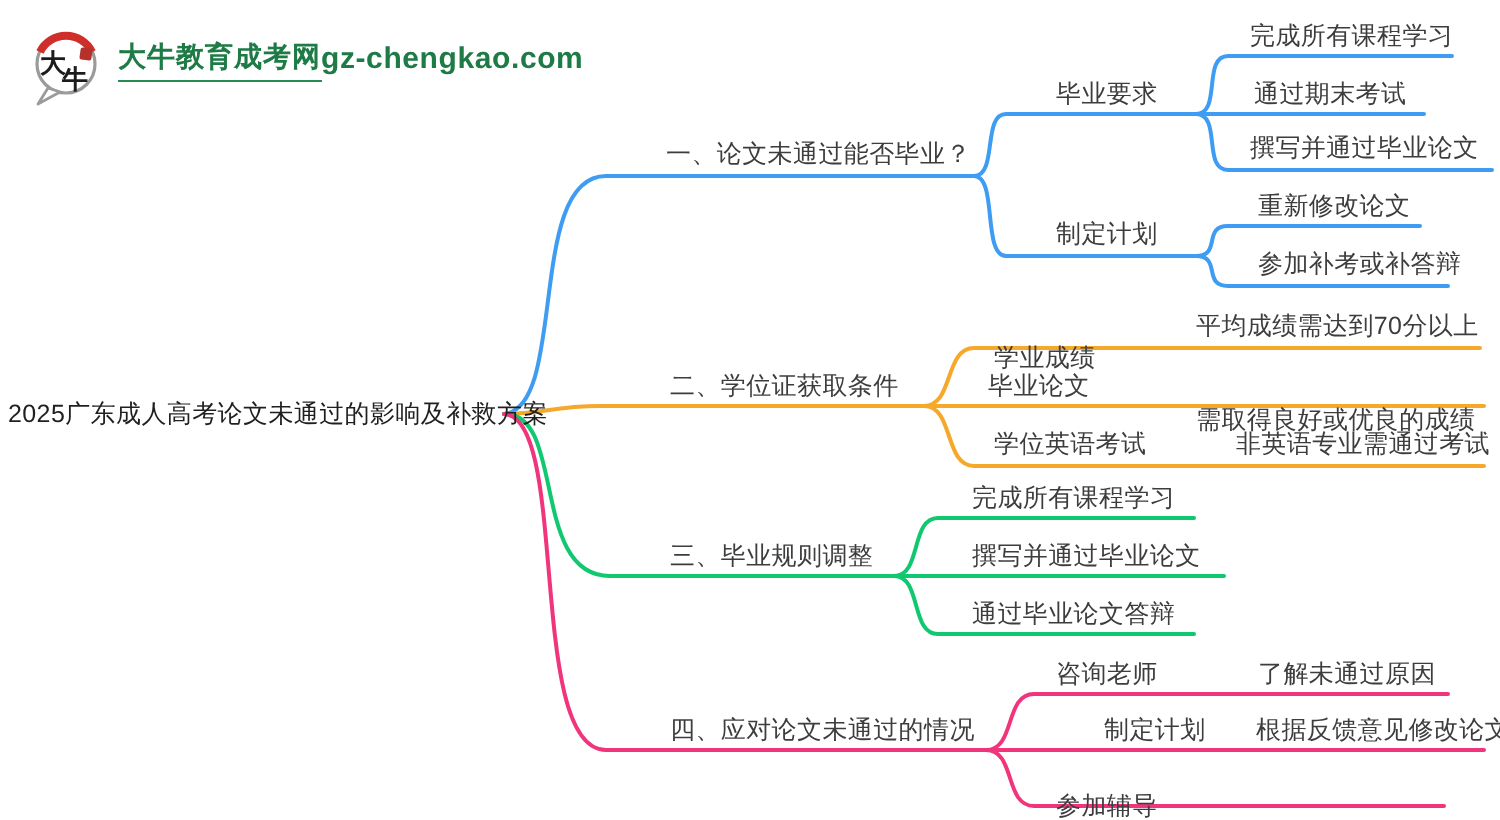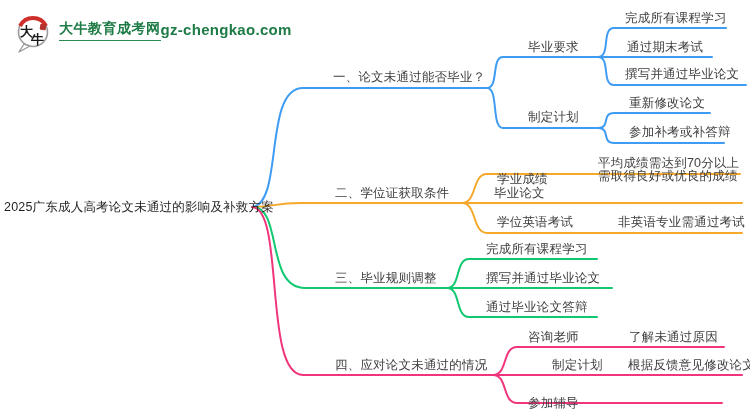--- a/index.html
+++ b/index.html
@@ -82,21 +82,21 @@
   <div class="node" style="left:627px;top:39px;">通过期末考试</div>
   <div class="node" style="left:625px;top:66px;">撰写并通过毕业论文</div>
   <div class="node" style="left:528px;top:109px;">制定计划</div>
   <div class="node" style="left:629px;top:95px;">重新修改论文</div>
   <div class="node" style="left:629px;top:124px;">参加补考或补答辩</div>
 
   <div class="node" style="left:335px;top:185px;">二、学位证获取条件</div>
   <div class="node" style="left:497px;top:171px;">学业成绩</div>
   <div class="node" style="left:598px;top:155px;">平均成绩需达到70分以上</div>
   <div class="node" style="left:472px;top:185px;margin-left:22px;">毕业论文</div>
-  <div class="node" style="left:598px;top:168px;">需取得良好或优良的成绩</div>
+  <div class="node" style="left:598px;top:202px;">需取得良好或优良的成绩</div>
   <div class="node" style="left:497px;top:214px;">学位英语考试</div>
   <div class="node" style="left:618px;top:214px;">非英语专业需通过考试</div>
 
   <div class="node" style="left:335px;top:270px;">三、毕业规则调整</div>
   <div class="node" style="left:486px;top:241px;">完成所有课程学习</div>
   <div class="node" style="left:486px;top:270px;">撰写并通过毕业论文</div>
   <div class="node" style="left:486px;top:299px;">通过毕业论文答辩</div>
 
   <div class="node" style="left:335px;top:357px;">四、应对论文未通过的情况</div>
   <div class="node" style="left:528px;top:329px;">咨询老师</div>

